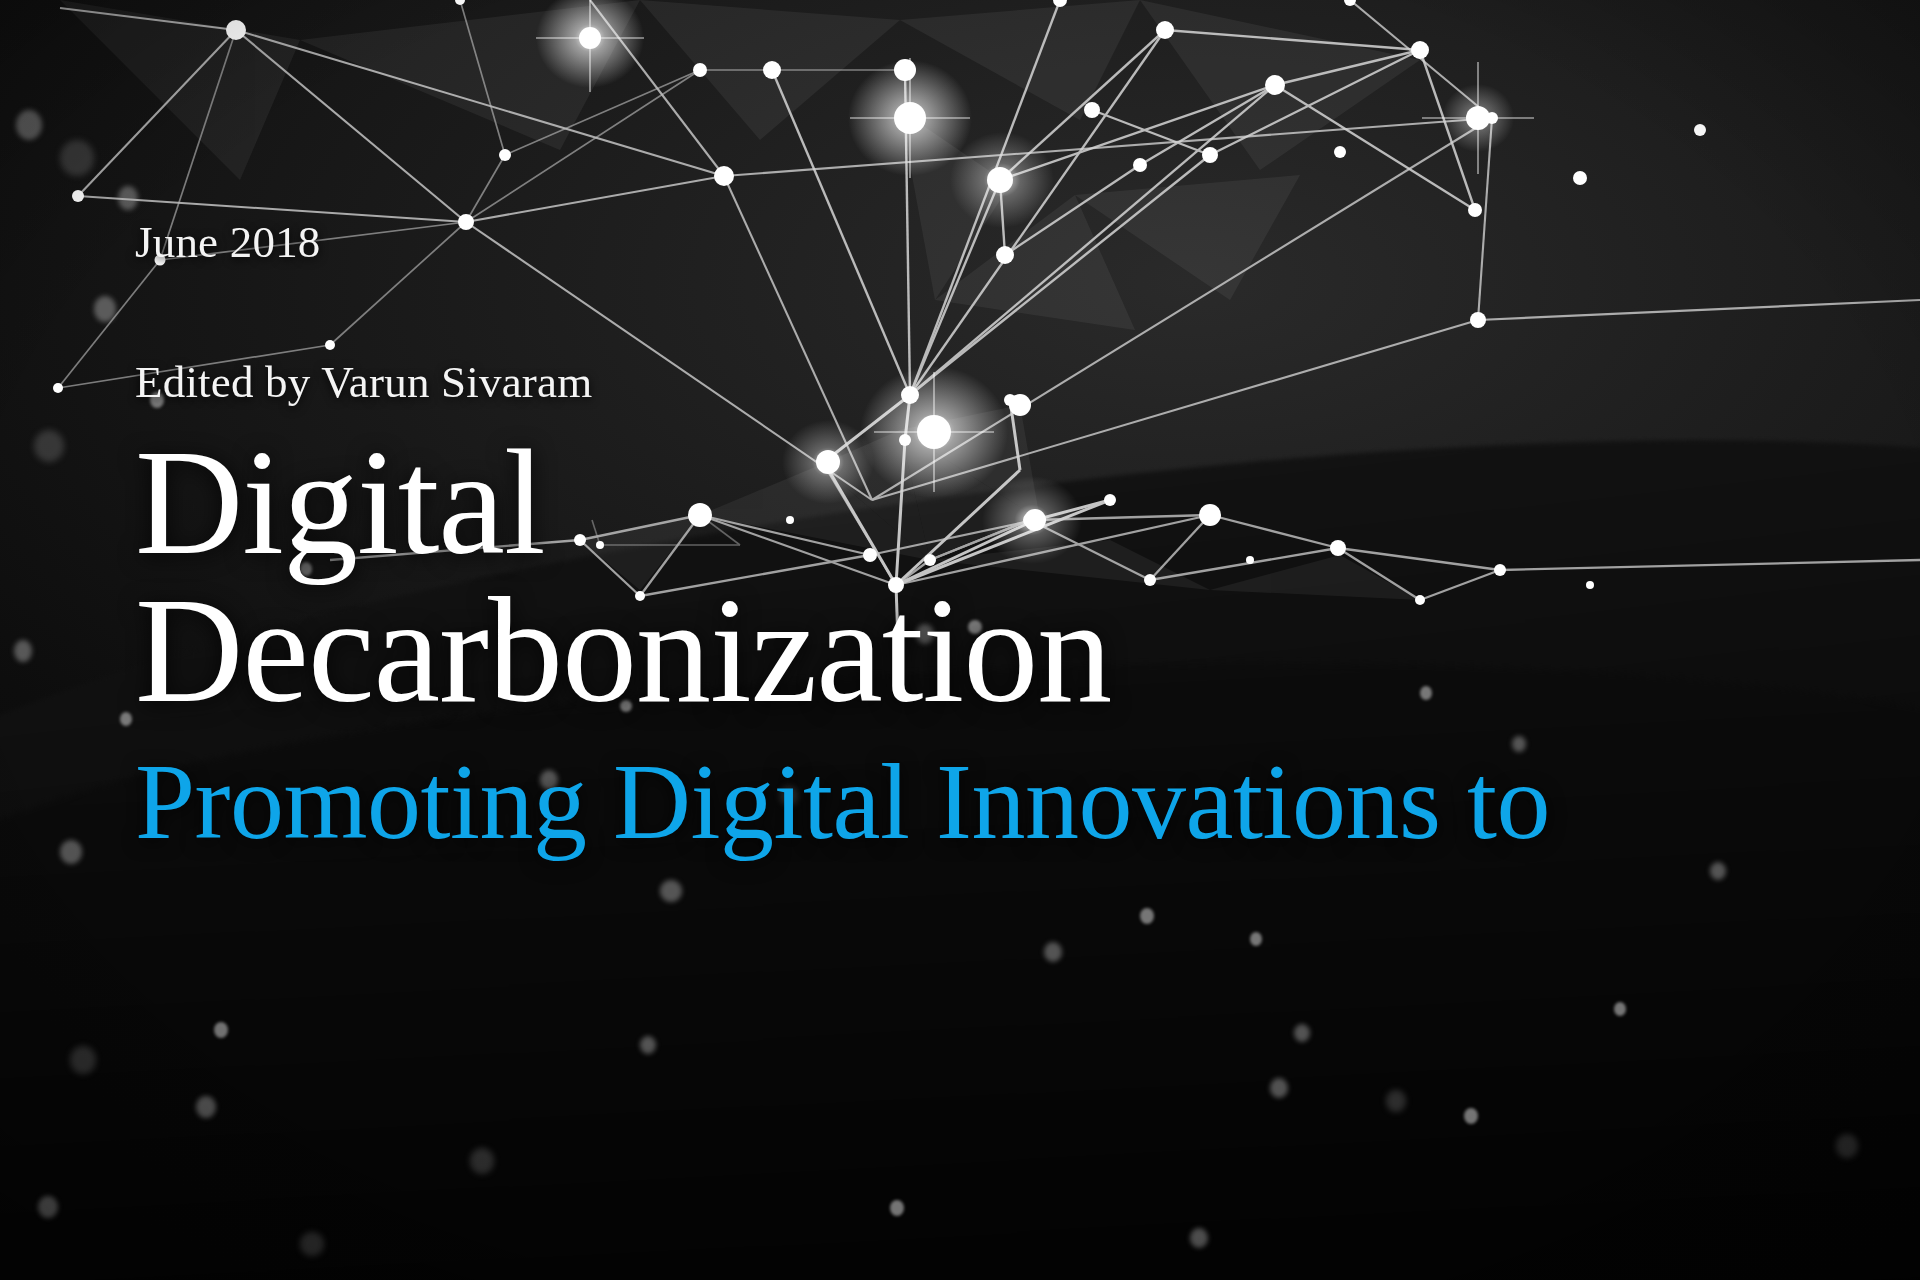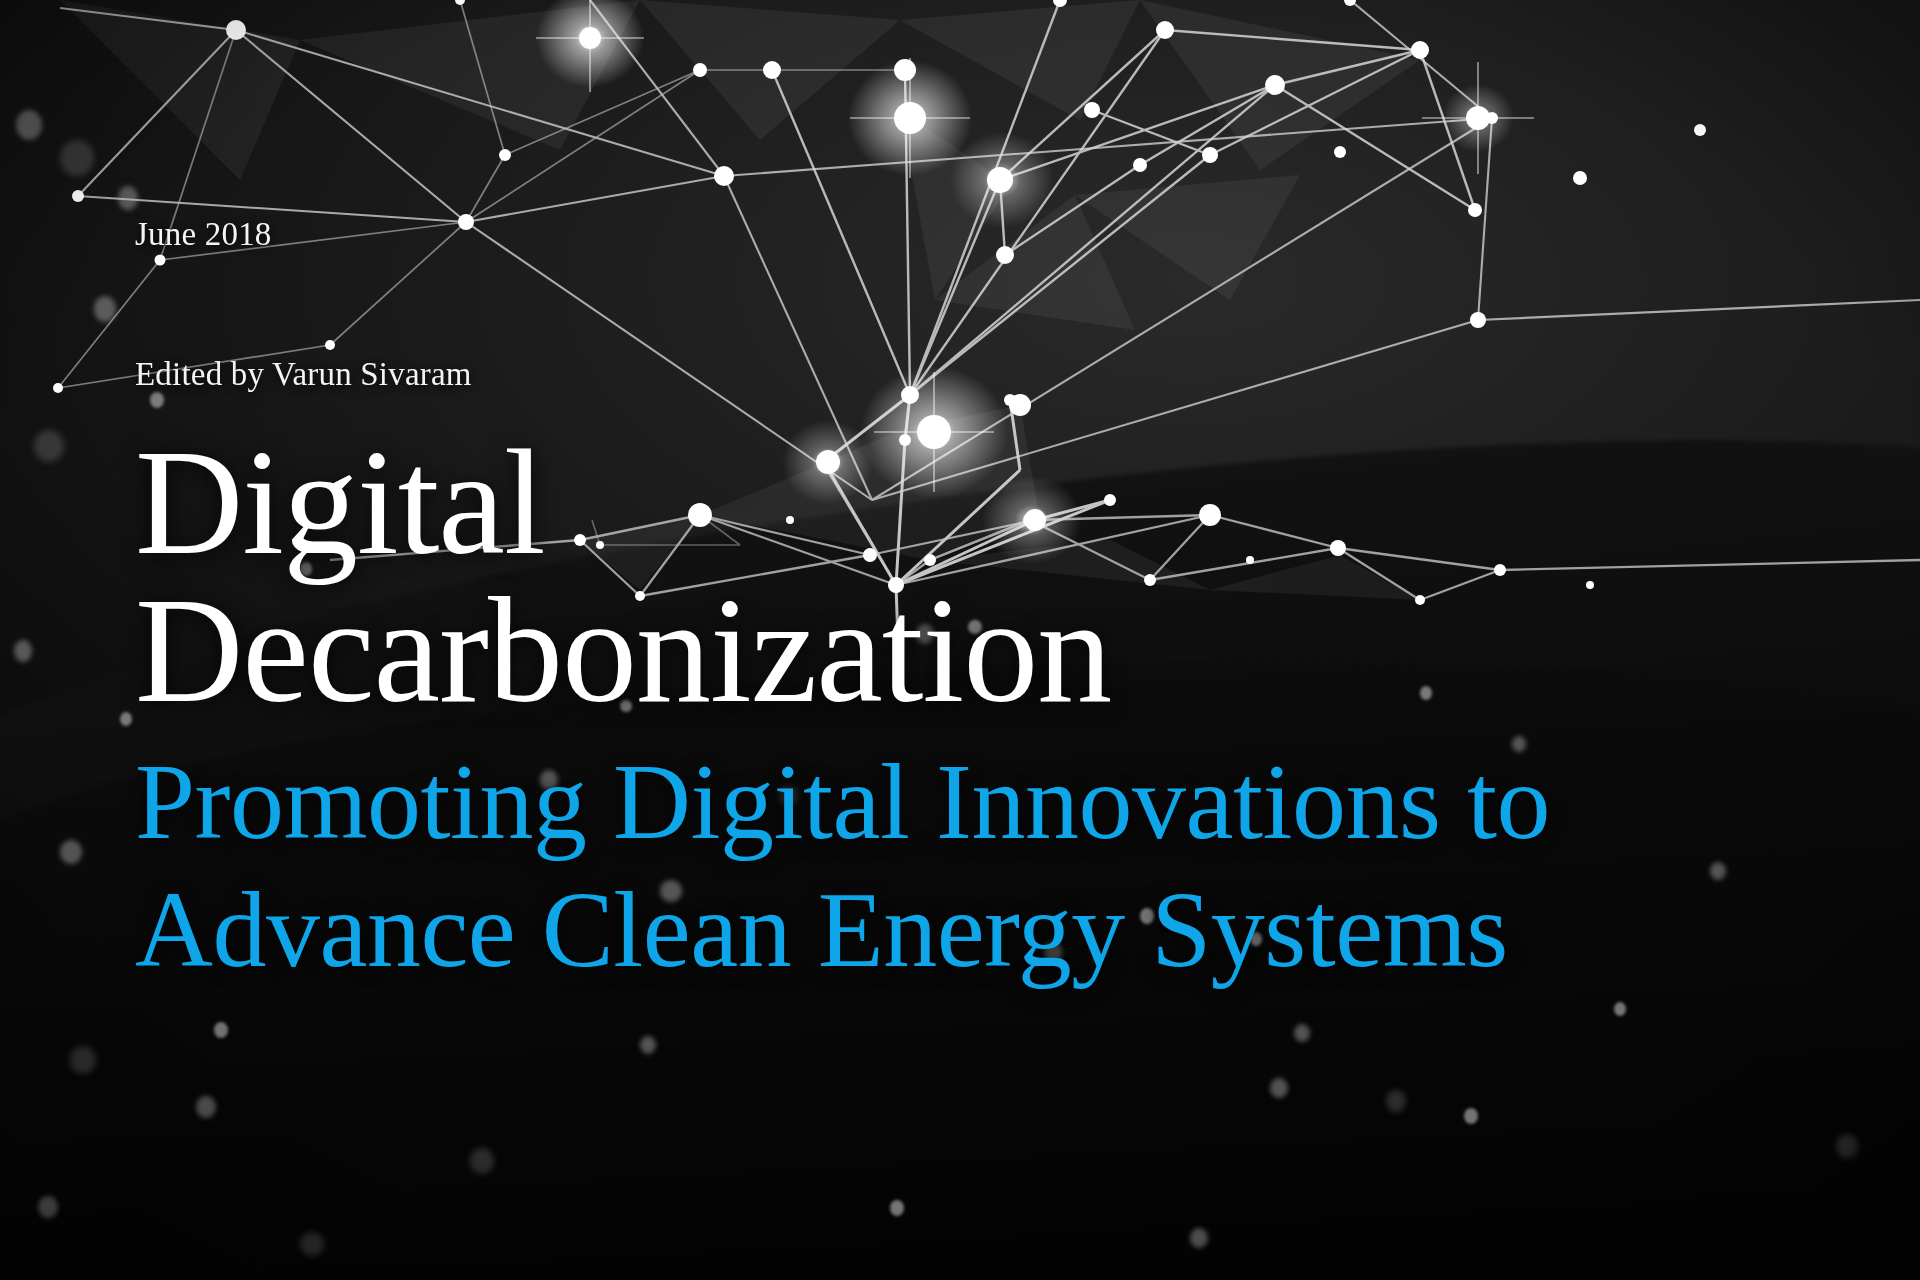--- a/index.html
+++ b/index.html
@@ -59,21 +59,21 @@
 
   
   .text-layer{
     position:absolute; inset:0;
     padding-left:135px;
     color:#fff;
   }
   .meta{
     position:absolute;
     left:135px;
-    font-size:33px;
+    font-size:45px;
     letter-spacing:.2px;
     color:#f4f4f4;
     text-shadow:0 2px 10px rgba(0,0,0,.9);
     white-space:nowrap;
     font-family:Liberation Serif, serif;
   }
   .date{ top:216px; }
   .editor{ top:316px;margin-top:40px; }
 
   .title{
@@ -362,16 +362,15 @@
   </div>
 
   <div class="vignette"></div>
 
   <div class="text-layer">
     <div class="meta date">June 2018</div>
     <div class="meta editor">Edited by Varun Sivaram</div>
     <div class="title title-1">Digital</div>
     <div class="title title-2">Decarbonization</div>
     <div class="subtitle sub-1">Promoting Digital Innovations to</div>
-    <div class="subtitle sub-2">Advance Clean Energy Systems</div>
   </div>
 
 </div>
 
 </body></html>

